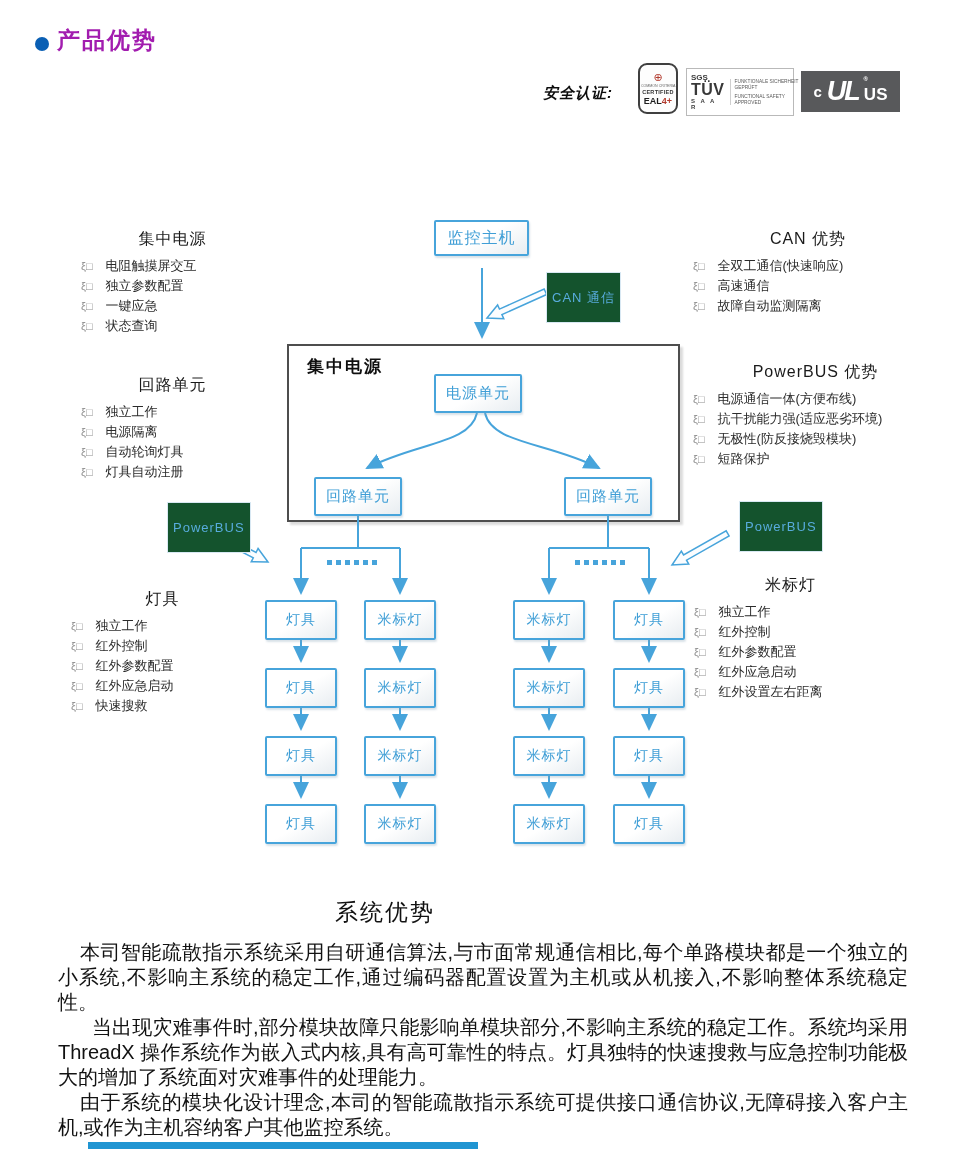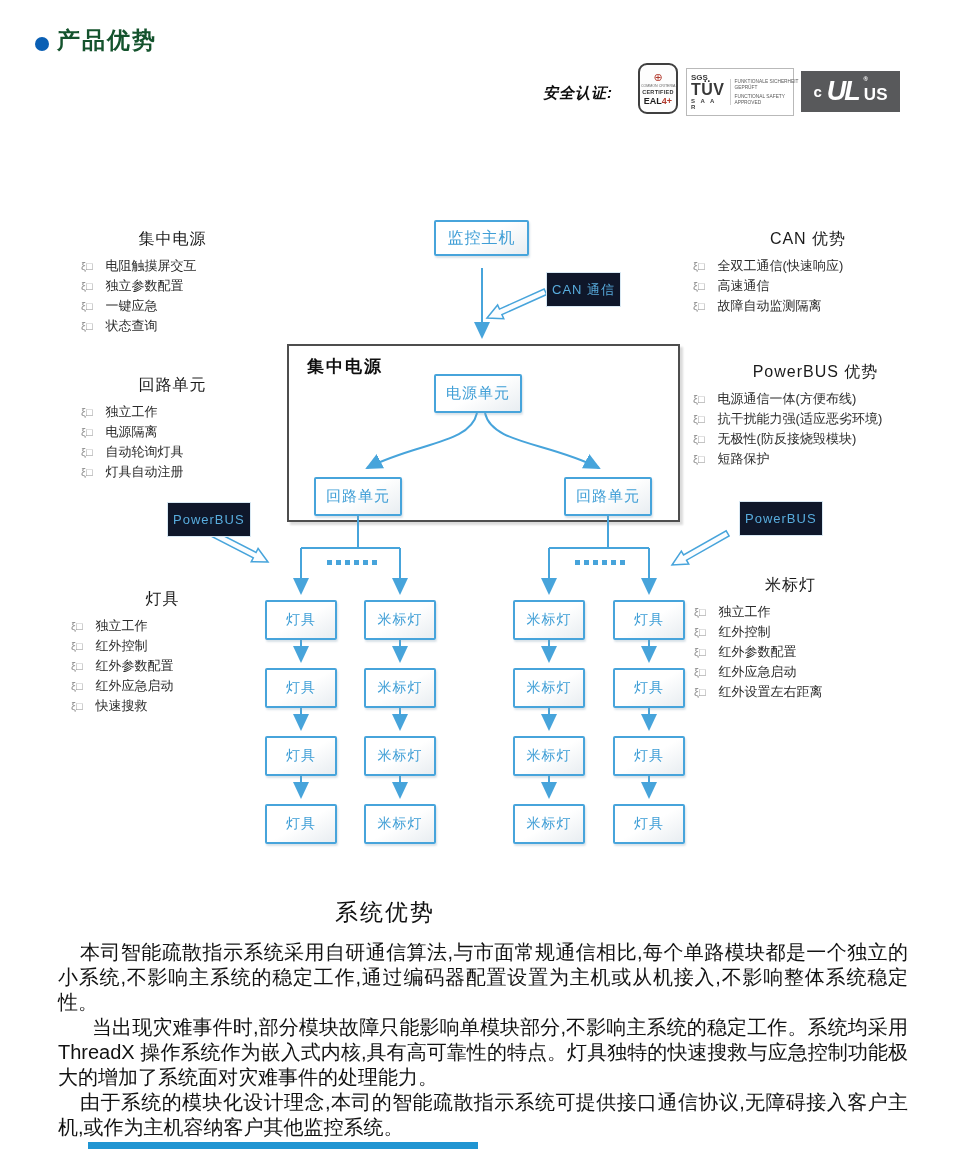--- a/index.html
+++ b/index.html
@@ -1,21 +1,21 @@
 <!DOCTYPE html>
 <html><head>
 <meta charset="utf-8">
 <style>
   html,body{margin:0;padding:0;background:#fff;}
   .page{position:relative;width:966px;height:1149px;background:#ffffff;
         font-family:"Liberation Sans","DejaVu Sans",sans-serif;overflow:hidden;}
 
   
   .hdr-dot{position:absolute;left:35px;top:37px;width:14px;height:14px;border-radius:50%;background:#0a5fb4;}
-  .hdr-title{position:absolute;left:57px;top:25px;margin:0;font-size:23px;font-weight:700;color:#14532d;letter-spacing:2px;}
+  .hdr-title{position:absolute;left:57px;top:25px;margin:0;font-size:23px;font-weight:700;color:#a21caf;letter-spacing:2px;}
 
   
   .cert-label{position:absolute;left:543px;top:84px;font-size:15px;font-weight:700;font-style:italic;color:#0d0d0d;letter-spacing:1px;}
   .eal{position:absolute;left:638px;top:63px;width:40px;height:51px;border:2px solid #3f3f3f;border-radius:9px;background:#fdfdfd;
        display:flex;flex-direction:column;align-items:center;justify-content:center;gap:1px;box-sizing:border-box;}
   .eal-emblem{color:#b23a2d;font-size:11px;line-height:10px;}
   .eal-top{font-size:4px;color:#666;white-space:nowrap;transform:scale(.9);}
   .eal-mid{font-size:5.5px;font-weight:700;color:#333;letter-spacing:.3px;}
   .eal-main{font-size:9px;font-weight:800;color:#1d1d1d;font-style:normal;}
   .eal-main .suf{color:#b23a2d;font-style:normal;}
@@ -46,22 +46,22 @@
   #loopL{left:314px;top:477px;width:88px;height:39px;font-size:15px;}
   #loopR{left:564px;top:477px;width:88px;height:39px;font-size:15px;}
   .lampbox{width:72px;height:40px;}
   .c1{left:265px;} .c2{left:364px;} .c3{left:513px;} .c4{left:613px;}
   .r1{top:600px;} .r2{top:668px;} .r3{top:736px;} .r4{top:804px;}
 
   .container-box{position:absolute;left:287px;top:344px;width:393px;height:178px;border:2px solid #4e4e4e;background:#fff;
                  box-shadow:3px 3px 2px rgba(0,0,0,.14);box-sizing:border-box;}
   .container-label{position:absolute;left:18px;top:9px;font-size:17px;font-weight:600;color:#0f0f0f;letter-spacing:2px;}
 
-  .tag{position:absolute;font-size:13px;color:#58acdd;background:#0f172a;border:1px solid #d8e8f3;
-       line-height:17px;padding:8px 5px;letter-spacing:1px;}
+  .tag{position:absolute;font-size:13px;color:#58acdd;background:#14532d;border:1px solid #d8e8f3;
+       line-height:17px;padding:16px 5px;letter-spacing:1px;}
   #tag-can{left:546px;top:272px;}
   #tag-pbL{left:167px;top:502px;}
   #tag-pbR{left:739px;top:501px;}
 
   
   .flist{position:absolute;}
   .flist h3{margin:0 0 6px;font-size:16px;font-weight:500;color:#1a1a1a;text-align:center;letter-spacing:1px;}
   .flist ul{margin:0;padding:0;list-style:none;}
   .flist li{display:flex;gap:13px;align-items:baseline;font-size:13px;line-height:19px;color:#2b2b2b;}
   .bullet{font-size:11px;color:#8f8f8f;flex:none;}

